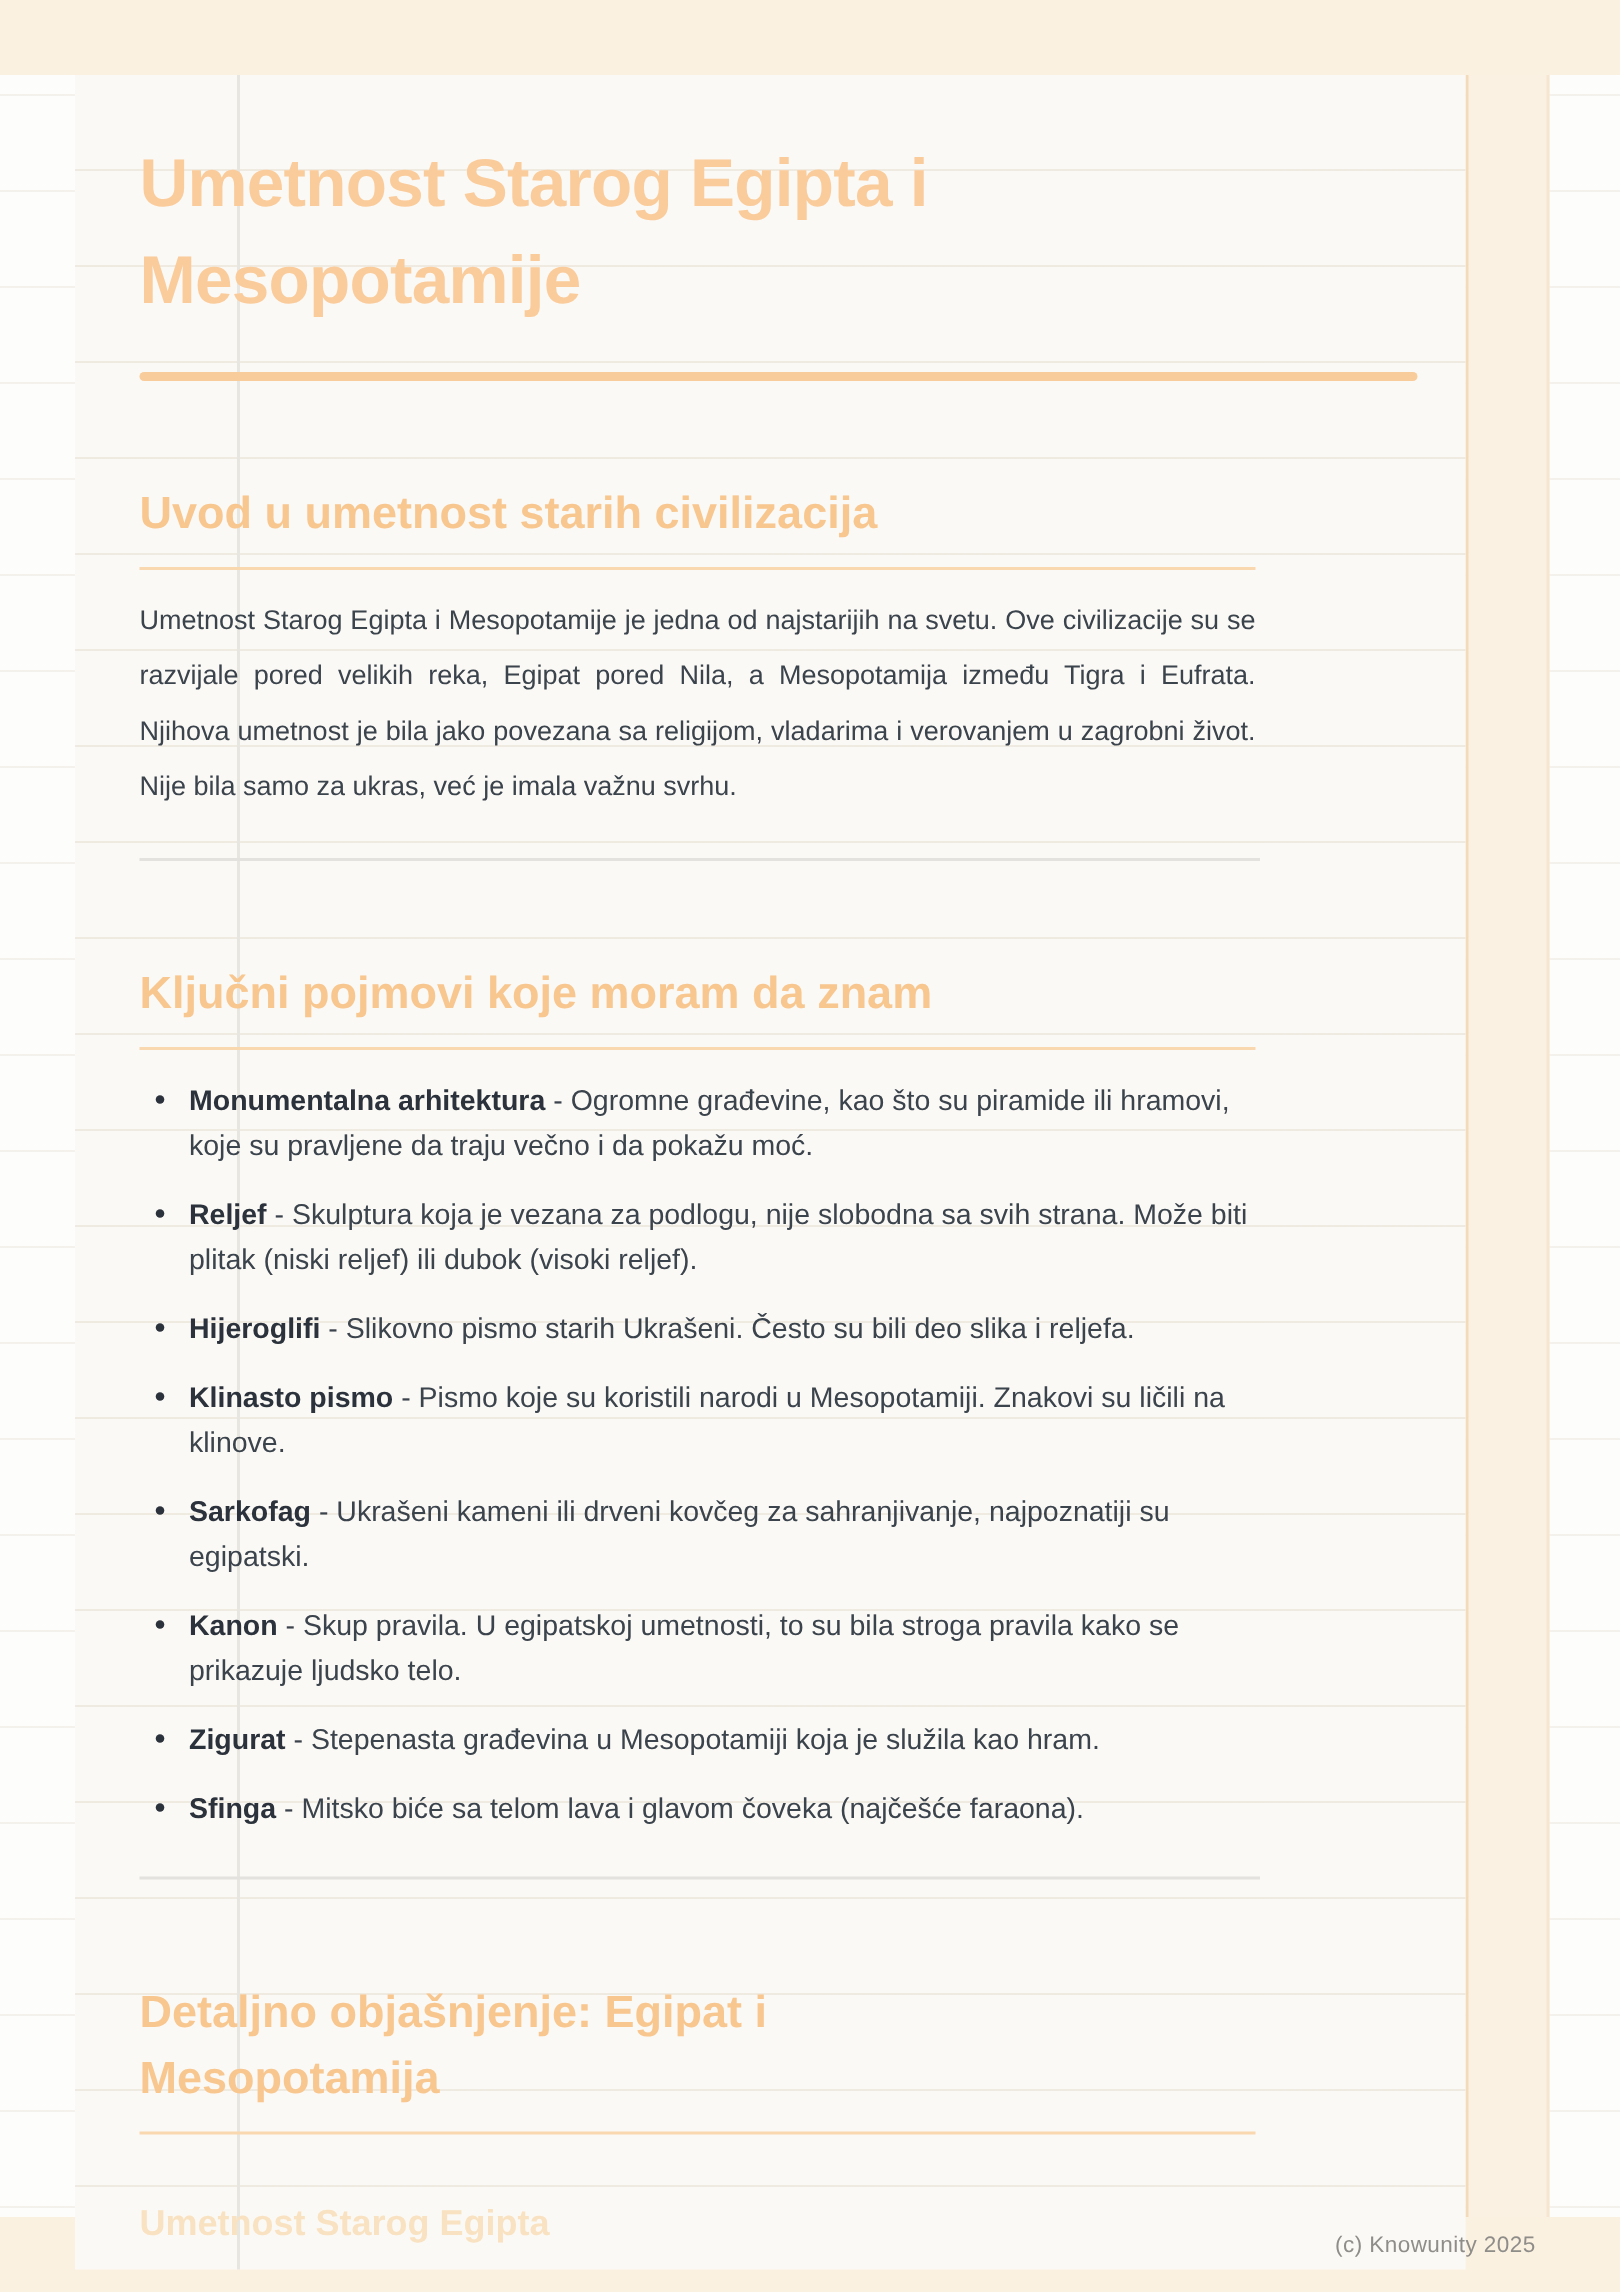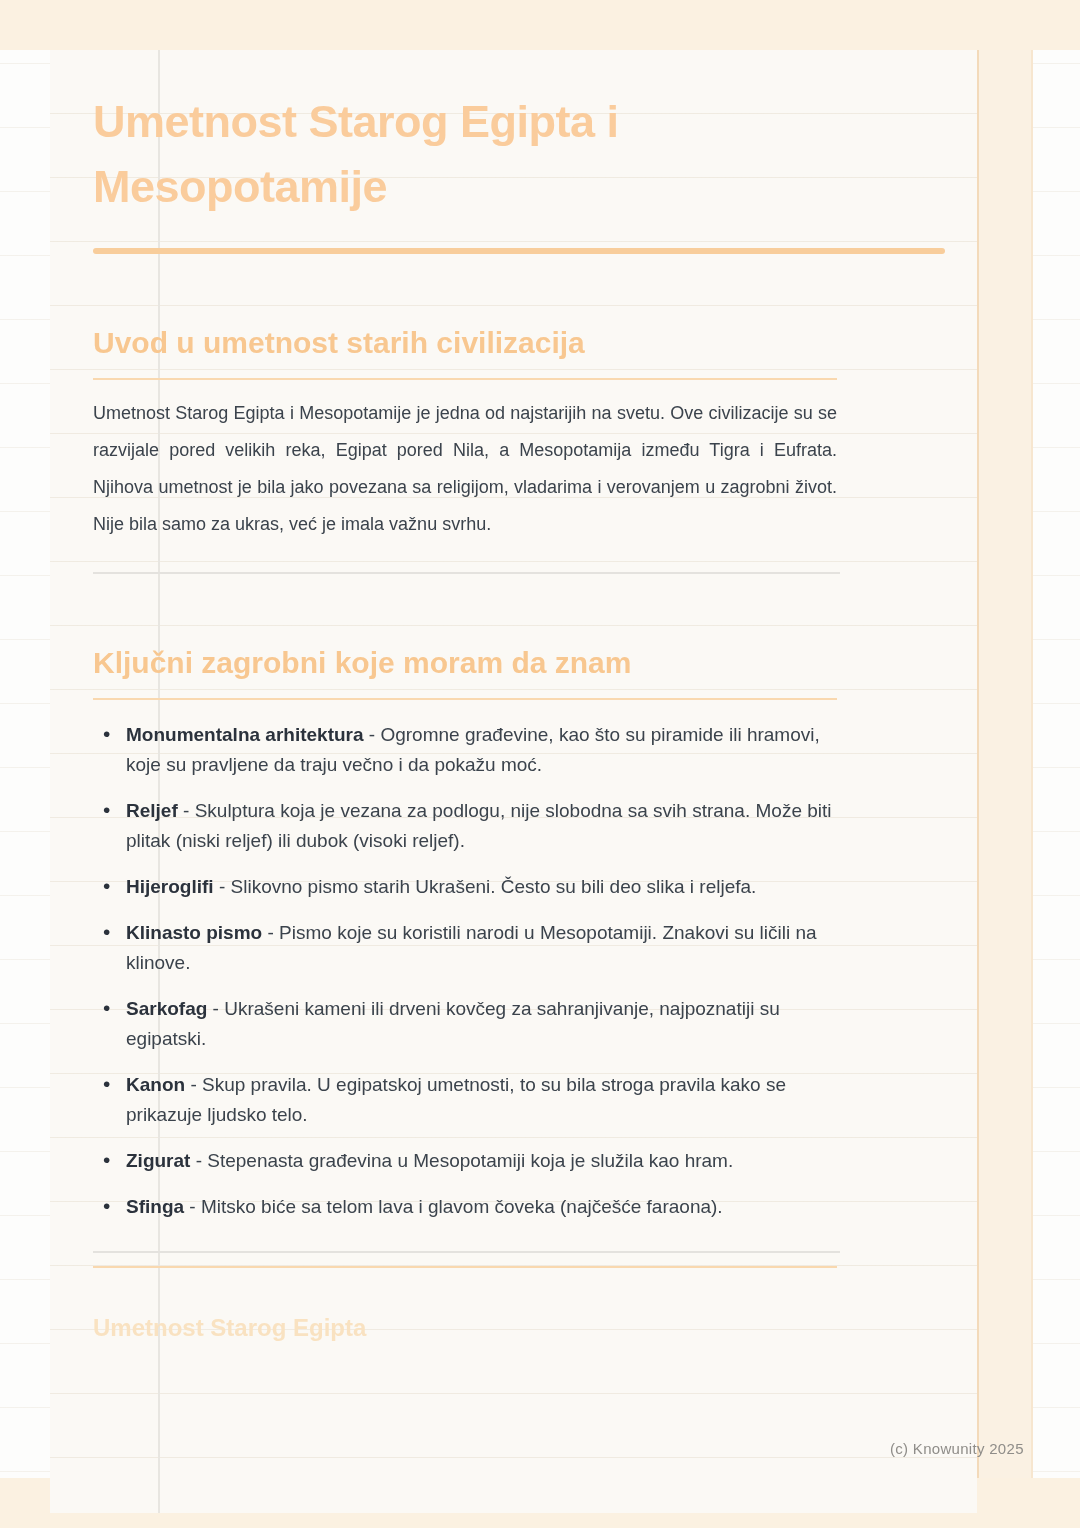--- a/index.html
+++ b/index.html
@@ -102,21 +102,21 @@
   h3 {
     margin: 40px 0 0;
     font-size: 24px;
     line-height: 40px;
     font-weight: 700;
     color: #F9E2C1;
   }
 
   .copyright {
     position: absolute;
-    left: 890px; top: 1440px;
+    left: 890px; top: 1488px;
     font-size: 15px;
     letter-spacing: 0.3px;
     color: #8F8D89;
     z-index: 5;
     white-space: nowrap;
   }
 </style>
 </head>
 <body>
 
@@ -132,21 +132,21 @@
 
     <section>
       <h2>Uvod u umetnost starih civilizacija</h2>
       <div class="rule rule-h2"></div>
       <p class="body-text">Umetnost Starog Egipta i Mesopotamije je jedna od najstarijih na svetu. Ove civilizacije su se razvijale pored velikih reka, Egipat pored Nila, a Mesopotamija između Tigra i Eufrata. Njihova umetnost je bila jako povezana sa religijom, vladarima i verovanjem u zagrobni život. Nije bila samo za ukras, već je imala važnu svrhu.</p>
     </section>
 
     <div class="rule rule-gray"></div>
 
     <section>
-      <h2>Ključni zagrobni koje moram da znam</h2>
+      <h2>Ključni pojmovi koje moram da znam</h2>
       <div class="rule rule-h2"></div>
       <ul class="terms">
         <li>
           <span class="bullet-dot">•</span>
           <span class="term">Monumentalna arhitektura</span>
           <span class="desc">- Ogromne građevine, kao što su piramide ili hramovi, koje su pravljene da traju večno i da pokažu moć.</span>
         </li>
         <li>
           <span class="bullet-dot">•</span>
           <span class="term">Reljef</span>
@@ -181,20 +181,21 @@
           <span class="bullet-dot">•</span>
           <span class="term">Sfinga</span>
           <span class="desc">- Mitsko biće sa telom lava i glavom čoveka (najčešće faraona).</span>
         </li>
       </ul>
     </section>
 
     <div class="rule rule-gray"></div>
 
     <section>
+      <h2 class="narrow">Detaljno objašnjenje: Egipat i Mesopotamija</h2>
       <div class="rule rule-h2"></div>
       <h3>Umetnost Starog Egipta</h3>
     </section>
 
   </div>
 </div>
 
 <div class="copyright">(c) Knowunity 2025</div>
 
 </body></html>

